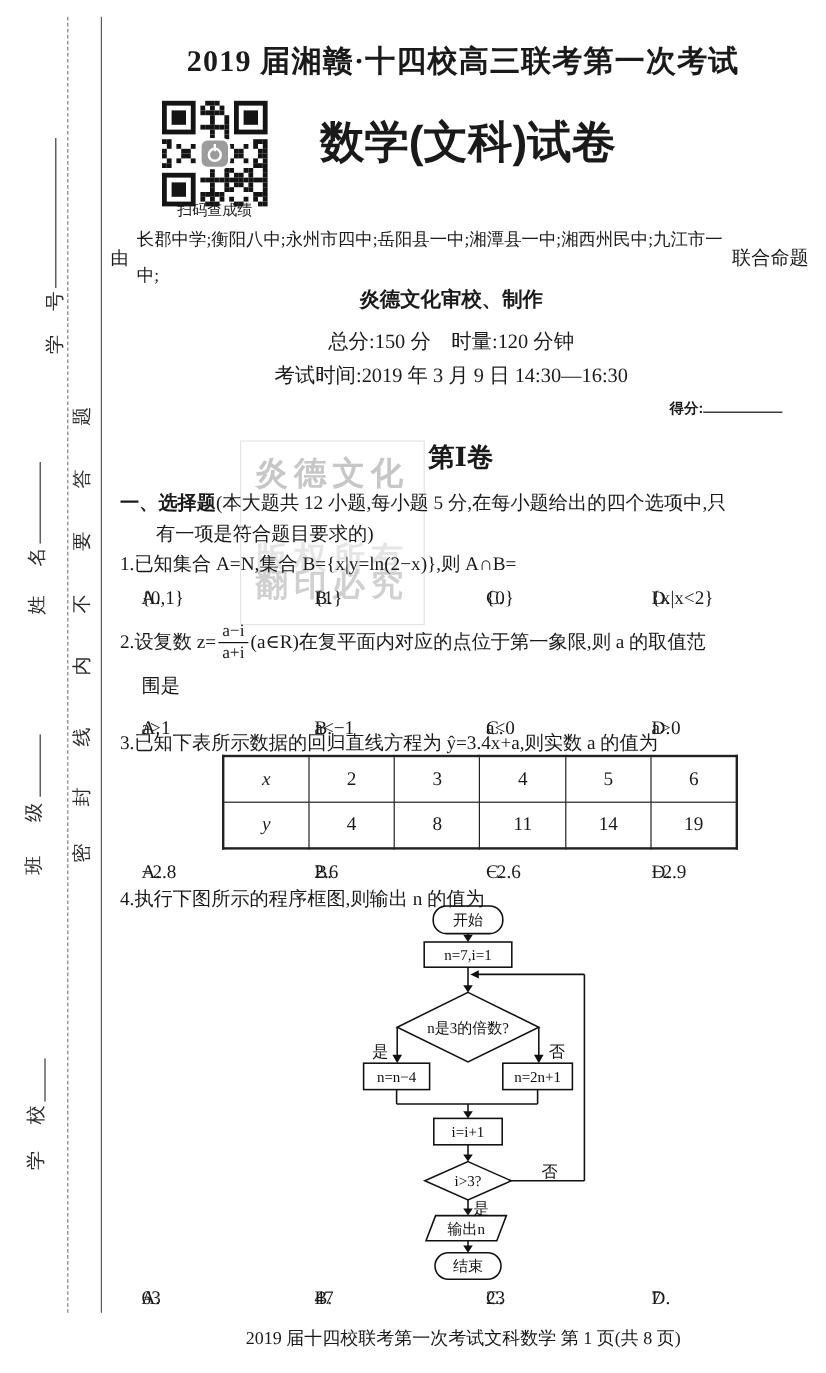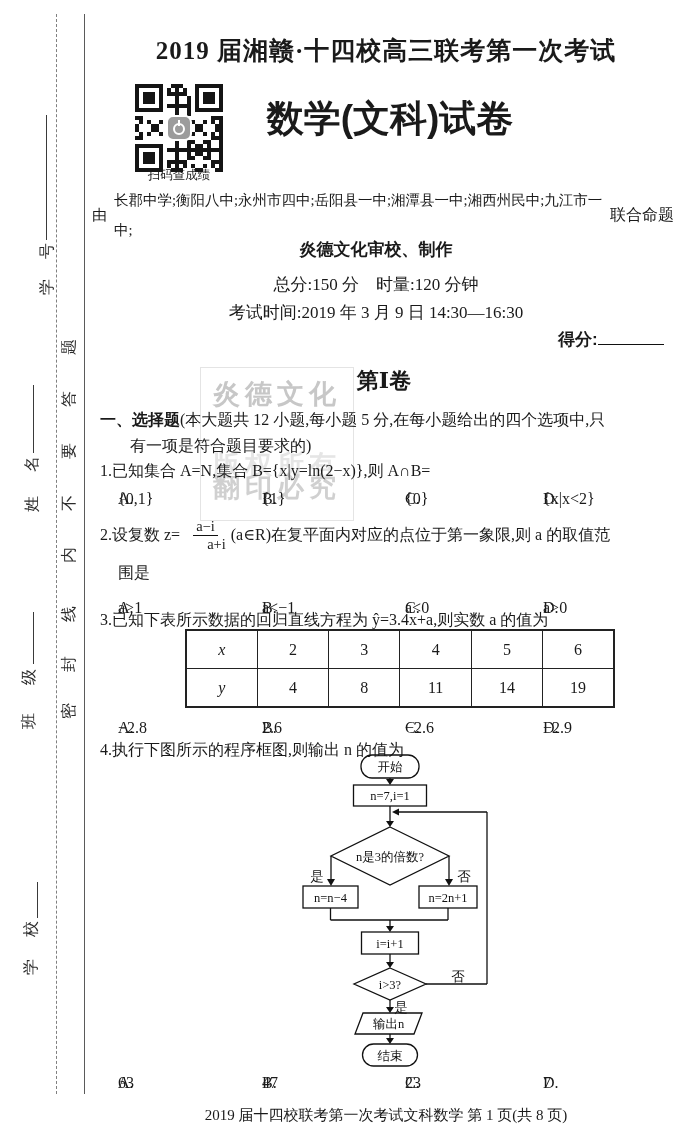--- a/index.html
+++ b/index.html
@@ -30,21 +30,21 @@
   .qr-logo b{position:absolute;left:10px;top:3px;width:2px;height:6px;background:#fff;z-index:3;}
   .qr-caption{position:absolute;left:134px;top:167px;width:90px;text-align:center;font-size:12.5px;}
   .byline{position:absolute;left:92px;top:185px;width:582px;display:flex;align-items:center;}
   .byline .pfx{font-size:15px;flex:0 0 18px;}
   .byline .lines{flex:1 1 auto;font-size:14.5px;line-height:30px;padding-left:4px;}
   .byline .sfx{flex:0 0 64px;font-size:16px;text-align:right;white-space:nowrap;}
   .cline{position:absolute;left:84px;width:584px;text-align:center;}
   .producer{top:238px;font-size:17px;font-weight:bold;font-family:"Liberation Sans","DejaVu Sans",sans-serif;}
   .totals{top:273px;font-size:17px;}
   .timeline{top:301px;font-size:17px;}
-  .score{position:absolute;left:558px;top:328px;font-size:17px;font-weight:bold;
+  .score{position:absolute;left:558px;top:328px;font-size:12px;font-weight:bold;
          font-family:"Liberation Sans","DejaVu Sans",sans-serif;}
   .score u{display:inline-block;width:66px;height:15px;border-bottom:1px solid #111;text-decoration:none;}
   
   .wm{position:absolute;left:200px;top:367px;width:152px;height:152px;border:1px solid #e4e4e4;}
   .wm div{position:absolute;left:0;width:152px;text-align:center;font-size:27px;font-weight:bold;letter-spacing:5px;}
   .wm .w1{top:8px;color:#c7c7c7;}
   .wm .w2{top:55px;color:#e5e5e5;margin-top:24px;}
   .wm .w3{top:101px;color:#d0d0d0;}
   
   .volume{position:absolute;left:104px;top:366px;width:560px;text-align:center;
@@ -53,21 +53,21 @@
   .stem b{font-weight:bold;}
   .optrow{position:absolute;left:0;top:0;width:688px;height:22px;font-size:16px;}
   .optrow span{position:absolute;white-space:nowrap;}
   .optrow .o0{left:118px;} .optrow .o1{left:262px;} .optrow .o2{left:405px;} .optrow .o3{left:543px;}
   
   .q2row{position:absolute;left:100px;top:513px;width:580px;height:44px;display:flex;
          align-items:center;font-size:16px;}
   .frac{display:inline-flex;flex-direction:column;align-items:center;font-size:14.5px;
         line-height:1.15;margin:0 2px;}
   .frac .num{border-bottom:1px solid #111;padding:0 3px;}
-  .frac .den{padding:0 3px;margin-left:22px;}
+  .frac .den{padding:0 3px;}
   
   .dtable{position:absolute;left:185px;top:629px;border-collapse:collapse;table-layout:fixed;
           width:430px;border:2px solid #222;}
   .dtable td{border:1px solid #222;height:37px;text-align:center;font-size:16px;padding:0;}
   .dtable td.hd{font-style:italic;}
   
   .flow{position:absolute;left:280px;top:750px;}
   .flow text{font-size:12.5px;fill:#111;font-family:"Liberation Serif","DejaVu Serif",serif;}
   .flow .lbl{font-size:13.5px;}
   .footer{position:absolute;left:84px;top:1106px;width:604px;text-align:center;font-size:15px;}

